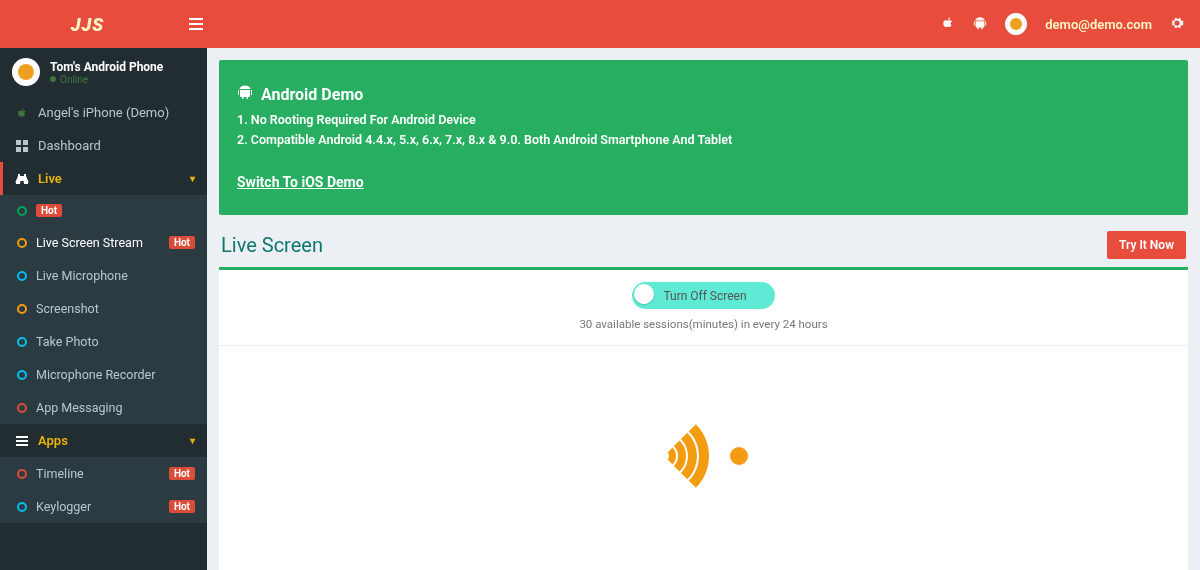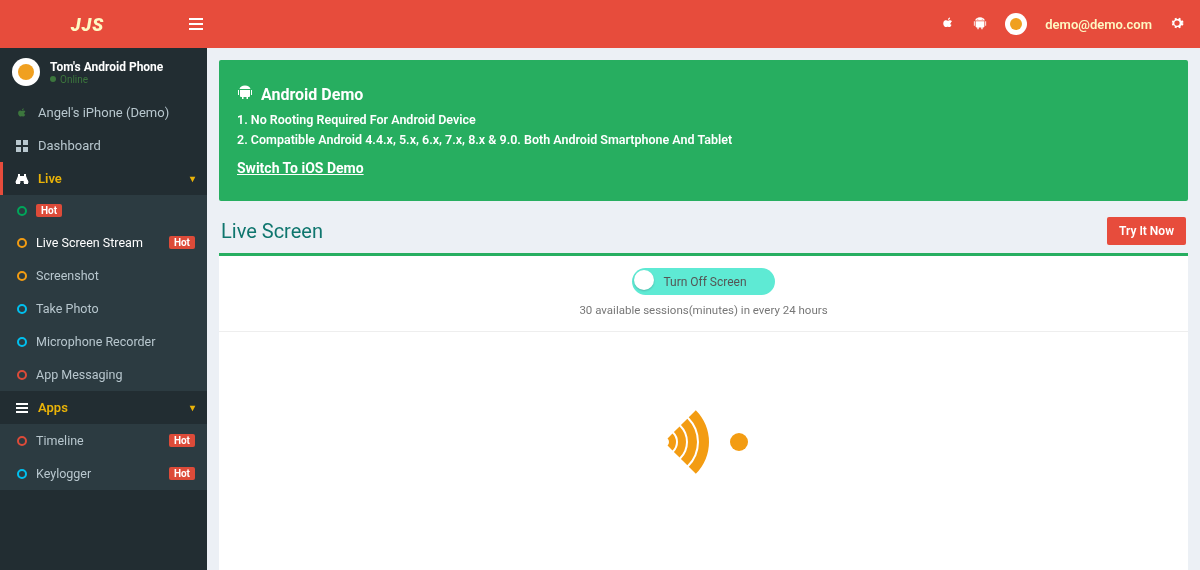--- a/index.html
+++ b/index.html
@@ -37,21 +37,21 @@
 .nav-text { flex: 1; }
 .badge { font-size: 10px; font-weight: 700; padding: 1px 5px; border-radius: 2px; color: #fff; }
 .badge.hot { background: #dd4b39; }
 .chev { font-size: 10px; }
 .nav-ic { width: 14px; display: inline-flex; justify-content: center; }
 
 .main { flex: 1; overflow: auto; }
 .banner { margin: 12px; background: #27ae60; color: #fff; padding: 24px 18px; border-radius: 2px; }
 .banner-title { font-size: 16px; font-weight: 700; display: flex; align-items: center; gap: 8px; margin-bottom: 6px; }
 .banner-line { font-size: 12.5px; font-weight: 600; line-height: 1.6; }
-.banner-link { font-size: 14px; font-weight: 700; text-decoration: underline; color: #fff; display: inline-block; margin-top: 10px; text-align: center; }
+.banner-link { font-size: 14px; font-weight: 700; text-decoration: underline; color: #fff; display: inline-block; margin-top: 24px; text-align: center; }
 
 .section-header { display: flex; align-items: center; justify-content: space-between; padding: 4px 14px 8px; }
 .section-title { font-size: 20px; color: #0f766e; font-weight: 400; }
 .try-btn { background: #e74c3c; color: #fff; border: none; padding: 7px 12px; font-size: 12px; font-weight: 600; border-radius: 2px; cursor: pointer; }
 
 .panel { margin: 0 12px 12px; background: #fff; border-top: 3px solid #27ae60; }
 .panel-inner { padding: 12px 0 40px; text-align: center; }
 .toggle-wrap { display: inline-block; background: #5eead4; border-radius: 14px; padding: 3px 22px 3px 3px; position: relative; }
 .toggle-knob { width: 20px; height: 20px; border-radius: 50%; background: #fff; position: absolute; left: 2px; top: 2px; box-shadow: 0 1px 2px rgba(0,0,0,.2); }
 .toggle-label { font-size: 12px; color: #555; padding-left: 28px; padding-right: 6px; line-height: 20px; display: inline-block; }
@@ -138,20 +138,24 @@
     <div class="nav-item sub">
         <span class="ring green"></span>
         <span class="badge hot">Hot</span>
       </div>
     <div class="nav-item sub active">
         <span class="ring orange"></span>
         <span class="nav-text">Live Screen Stream</span>
         <span class="badge hot">Hot</span>
       </div>
     <div class="nav-item sub">
+        <span class="ring blue"></span>
+        <span class="nav-text">Live Microphone</span>
+      </div>
+    <div class="nav-item sub">
         <span class="ring orange"></span>
         <span class="nav-text">Screenshot</span>
       </div>
     <div class="nav-item sub">
         <span class="ring blue"></span>
         <span class="nav-text">Take Photo</span>
       </div>
     <div class="nav-item sub">
         <span class="ring blue"></span>
         <span class="nav-text">Microphone Recorder</span>

